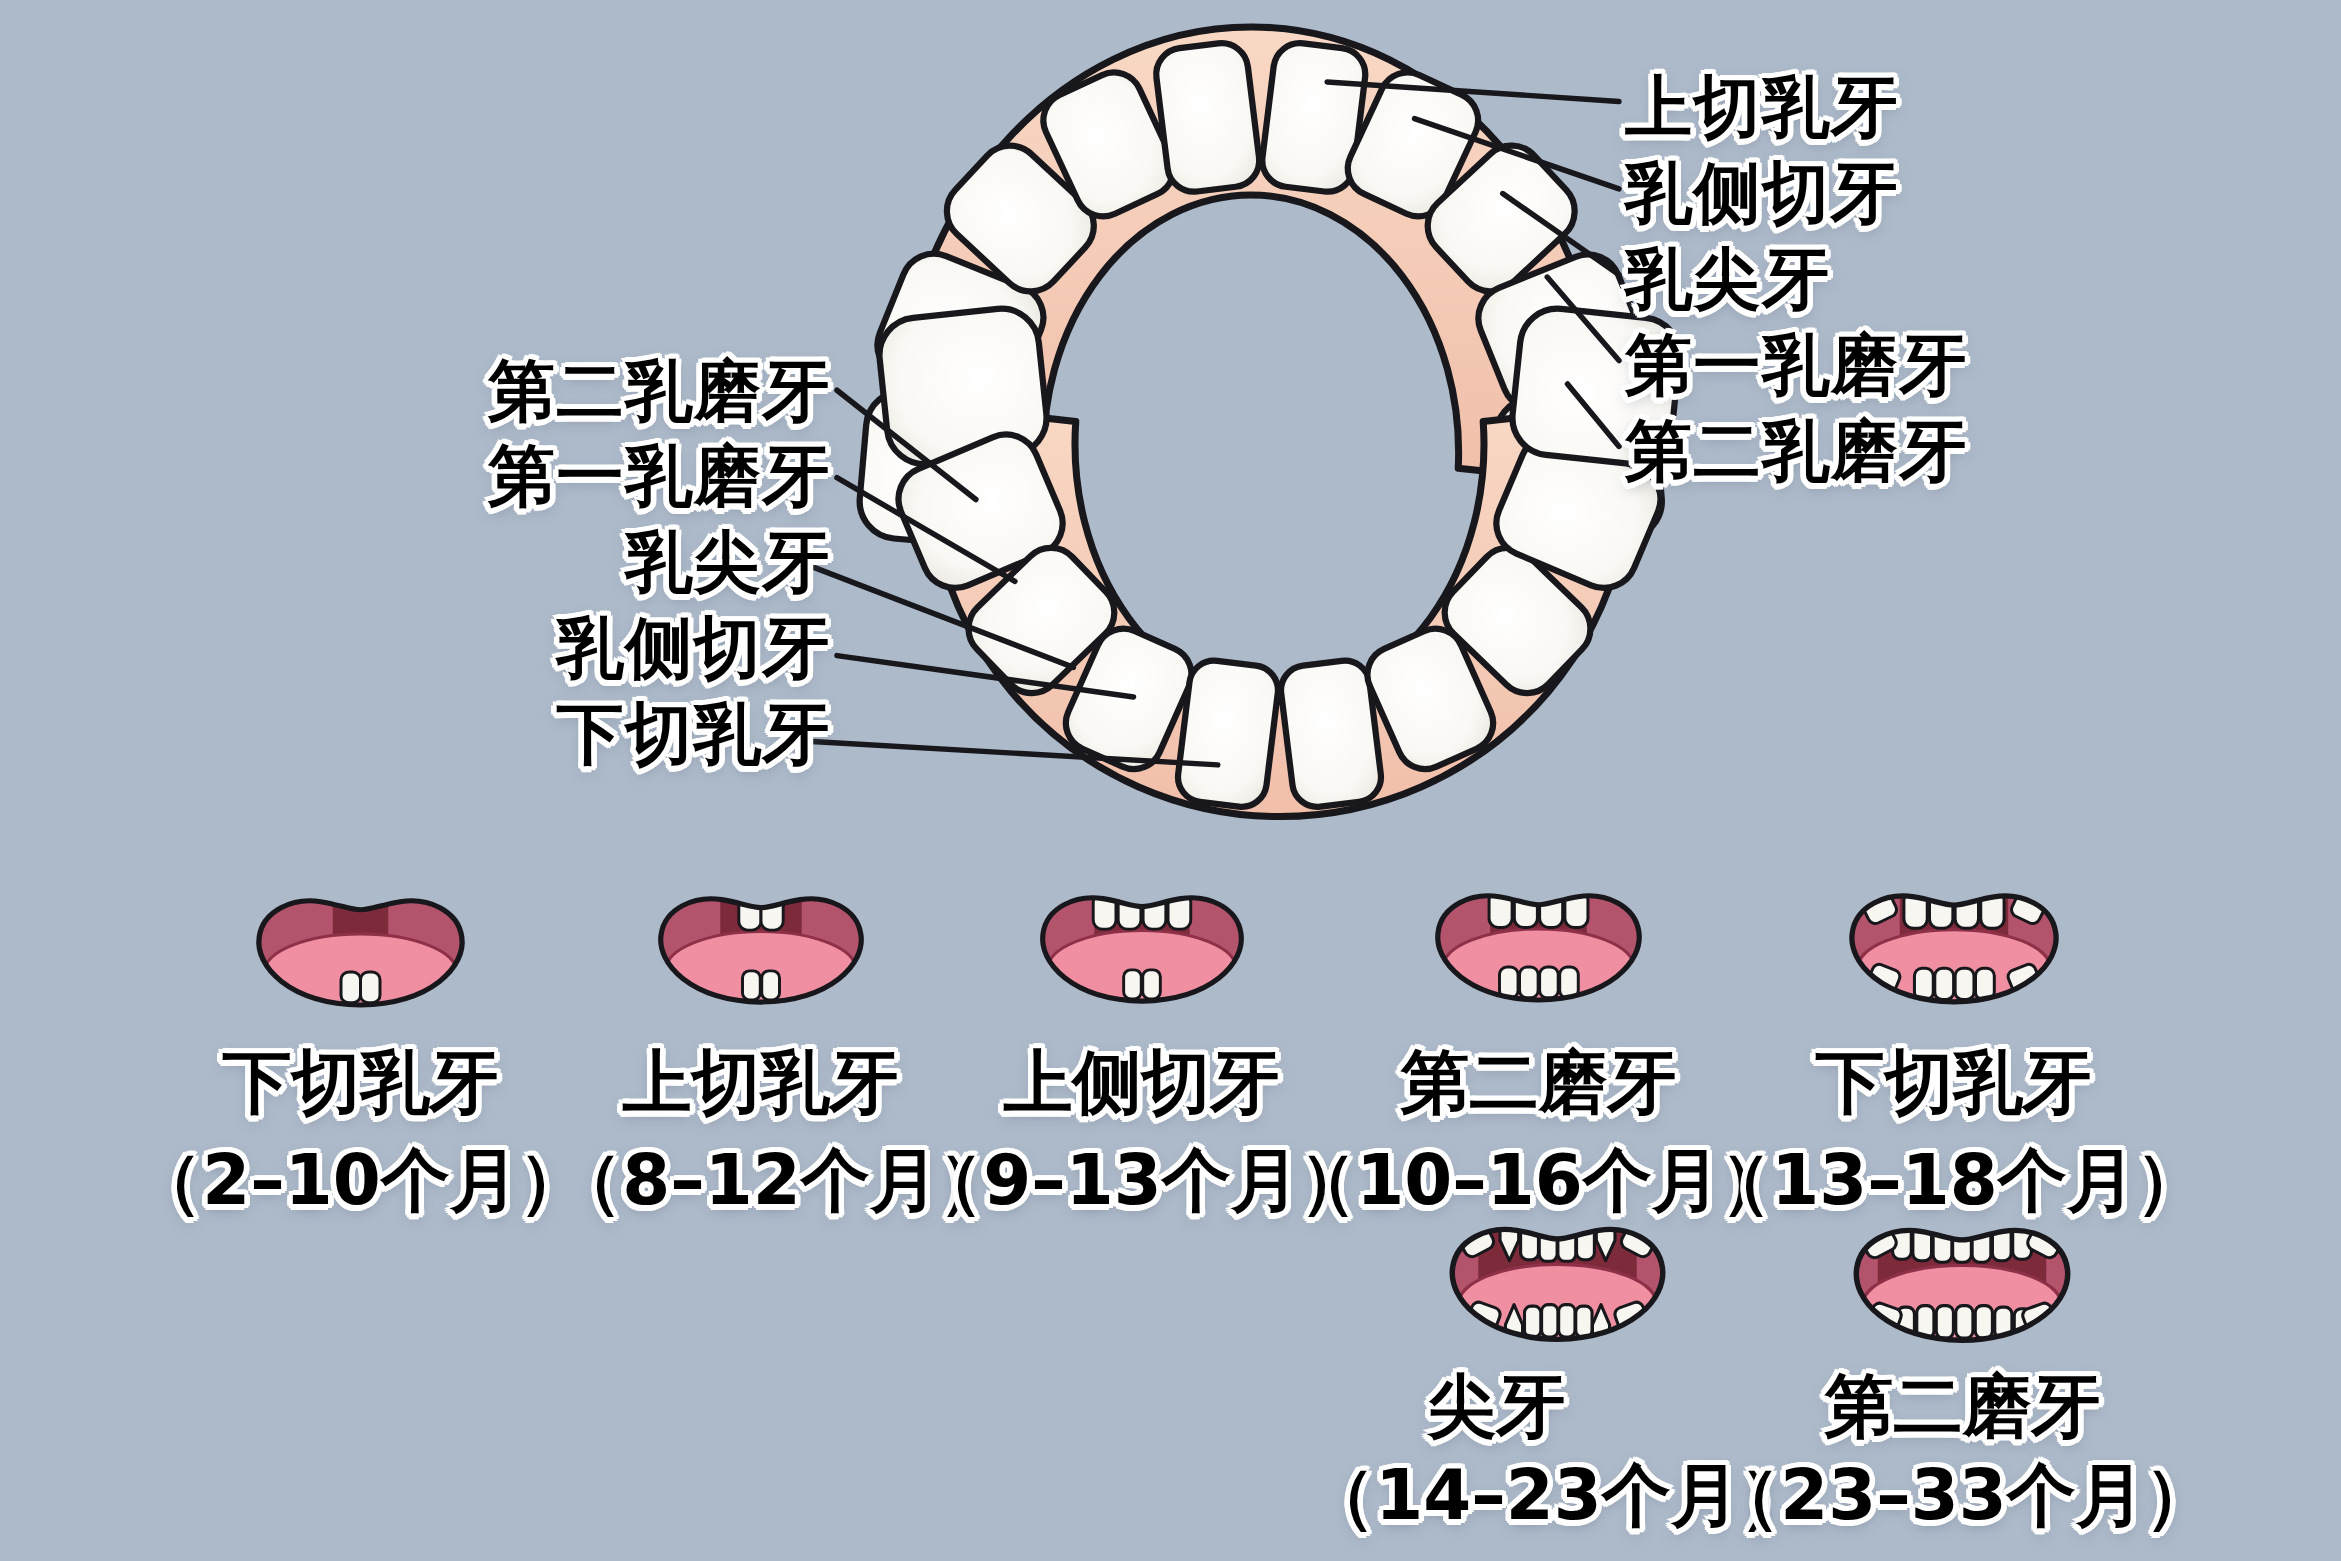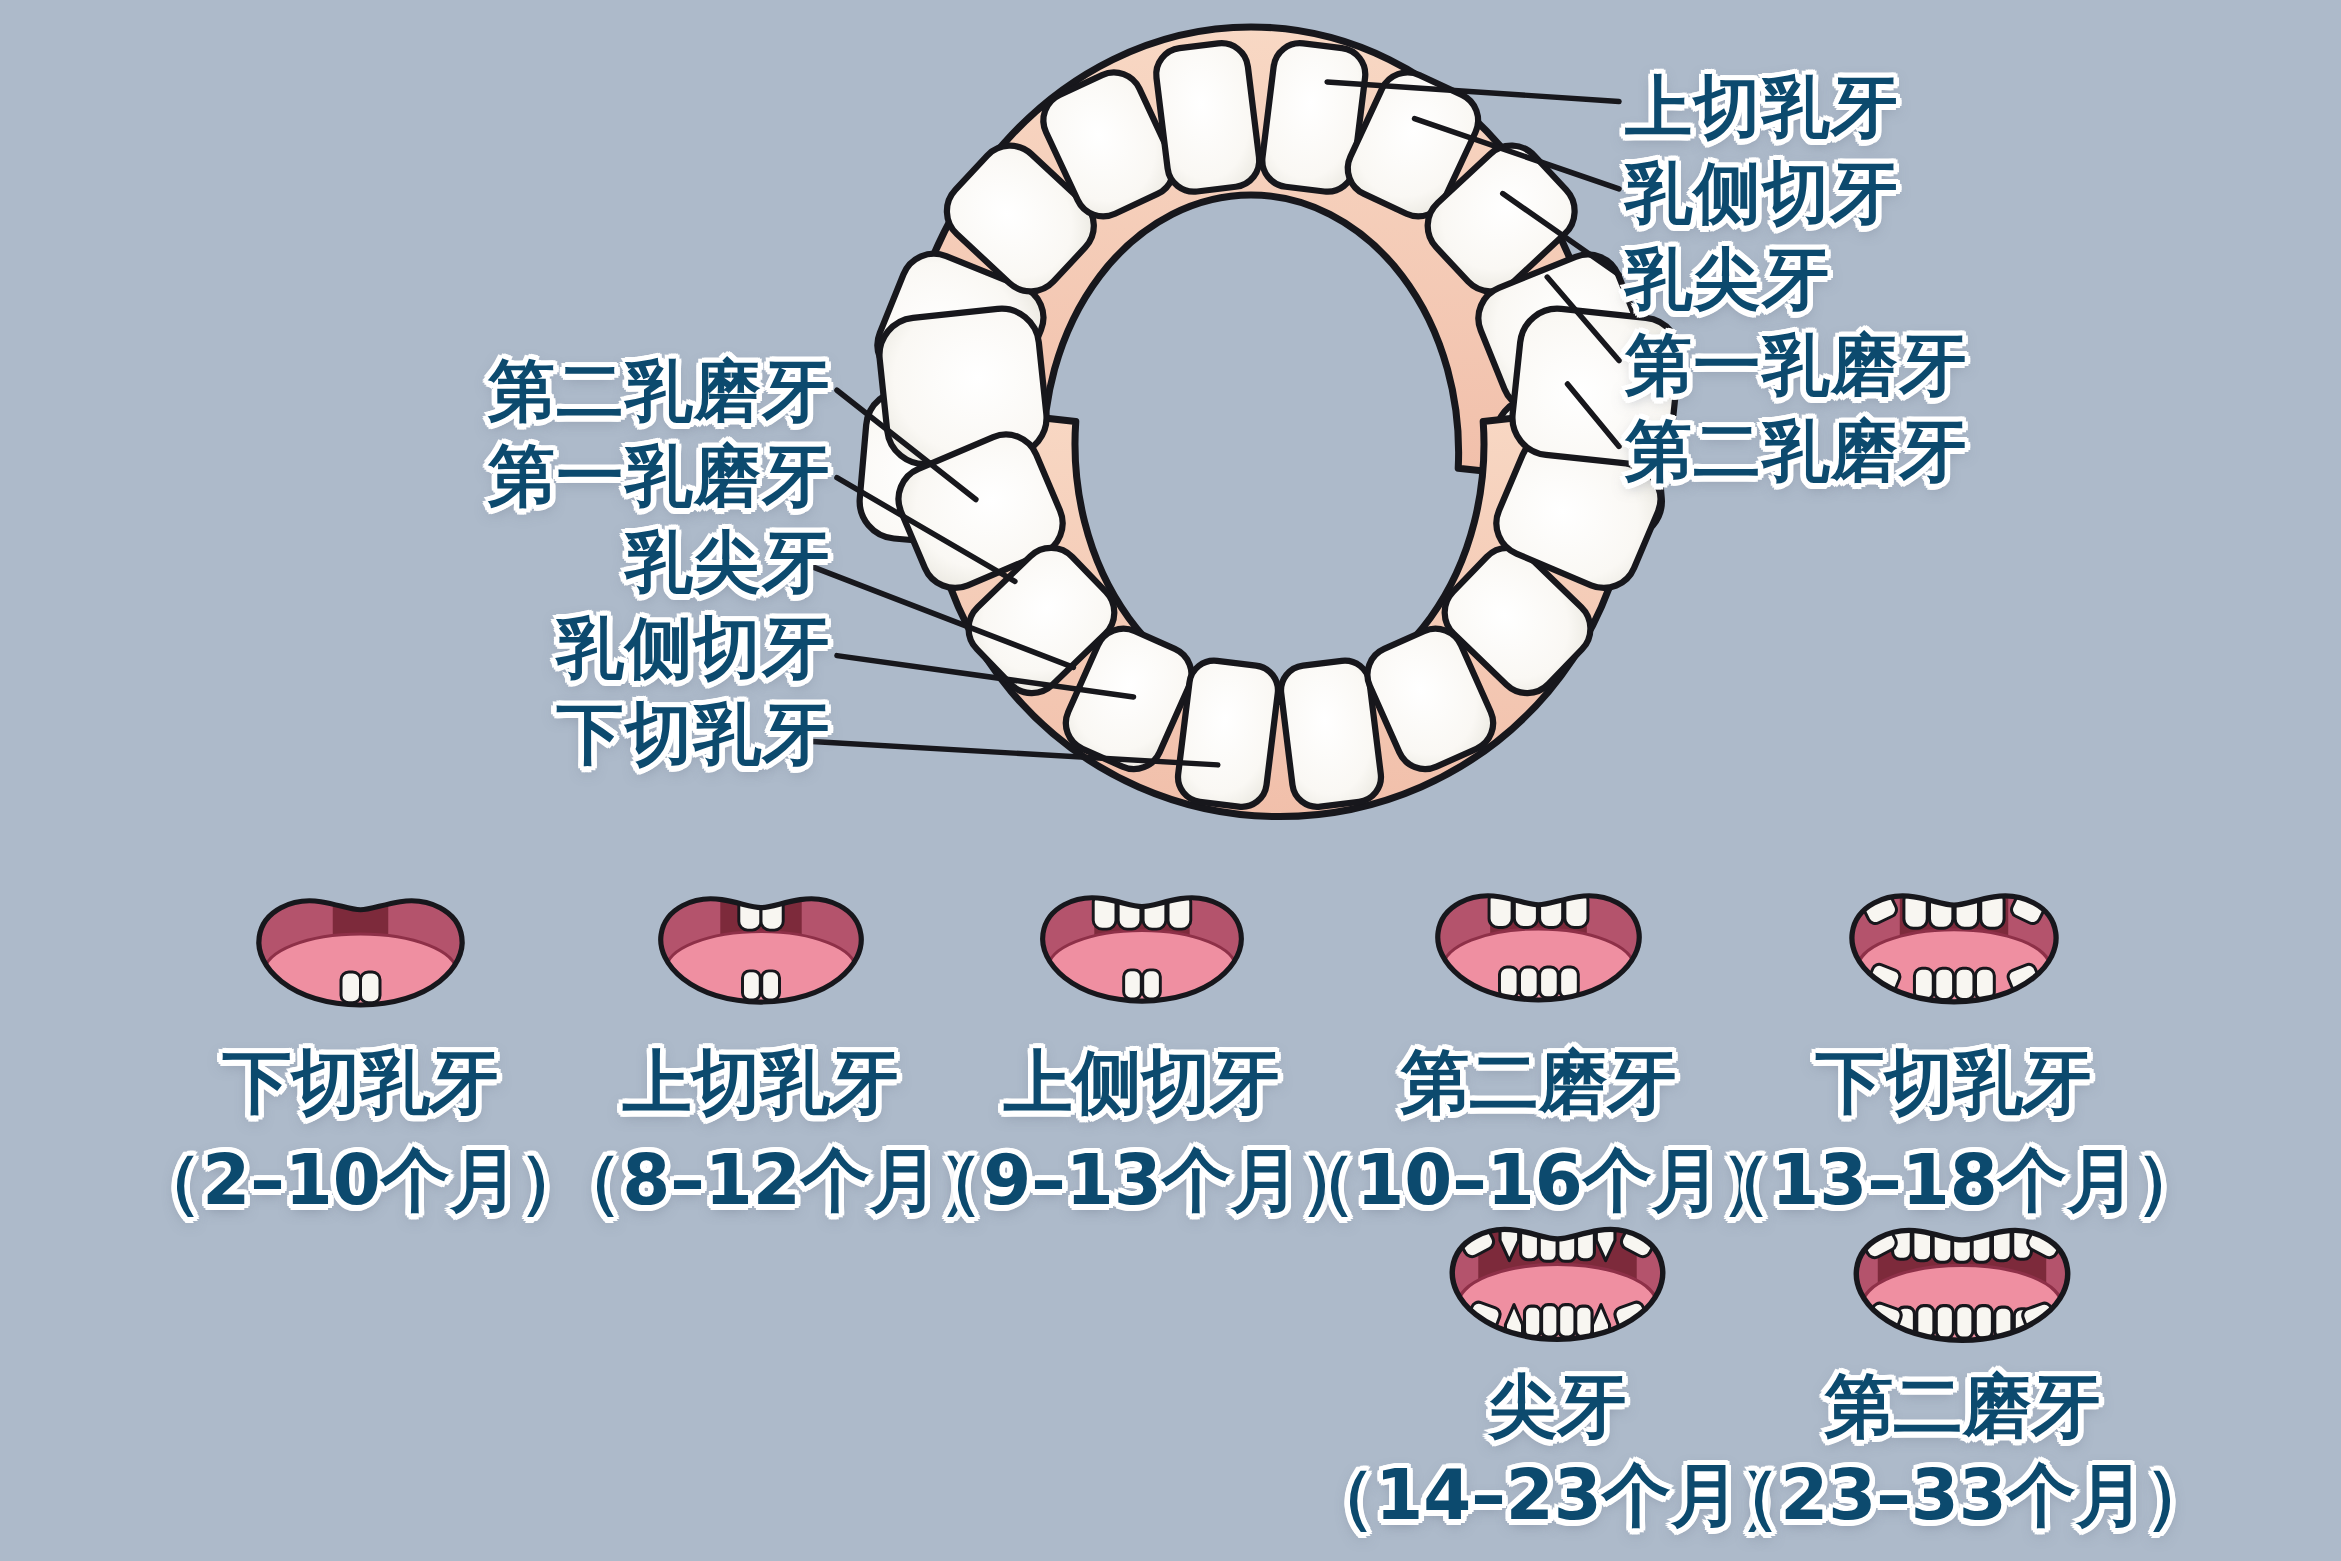--- a/index.html
+++ b/index.html
@@ -3,21 +3,21 @@
 <meta charset="utf-8">
 <style>
   html,body{margin:0;padding:0}
   body{
     width:2342px;height:1561px;position:relative;overflow:hidden;
     background:#adbaca;
     font-family:"DejaVu Sans","Liberation Sans",sans-serif;
   }
   .scene{position:absolute;left:0;top:0;width:2342px;height:1561px}
   .lbl{
-    position:absolute;font-weight:700;color:#0c4a6e;line-height:1;white-space:nowrap;
+    position:absolute;font-weight:700;color:#000000;line-height:1;white-space:nowrap;
     text-shadow:
       -3.9px -3.9px 0 #fff, 3.9px -3.9px 0 #fff, -3.9px 3.9px 0 #fff, 3.9px 3.9px 0 #fff,
       -5.5px 0 0 #fff, 5.5px 0 0 #fff, 0 -5.5px 0 #fff, 0 5.5px 0 #fff,
       -5.5px 2.3px 0 #fff, 5.5px 2.3px 0 #fff, 2.3px -5.5px 0 #fff, -2.3px 5.5px 0 #fff,
       0 4.7px 14px rgba(95,105,125,.55);
   }
   .big{font-size:67px;letter-spacing:1.6px}
   .leftcol{width:562px;text-align:right}
   .stage-line{font-size:69px;width:593px;text-align:center}
   .mouth{position:absolute}
@@ -303,18 +303,18 @@
 
 <div class="lbl stage-line" style="left:845px;top:1048px">上侧切牙</div>
 <div class="lbl stage-line" style="left:845px;top:1146px">（9–13个月）</div>
 
 <div class="lbl stage-line" style="left:1242px;top:1048px">第二磨牙</div>
 <div class="lbl stage-line" style="left:1242px;top:1146px">（10–16个月）</div>
 
 <div class="lbl stage-line" style="left:1657px;top:1048px">下切乳牙</div>
 <div class="lbl stage-line" style="left:1657px;top:1146px">（13–18个月）</div>
 
-<div class="lbl stage-line" style="left:1261px;top:1372px">尖牙</div>
+<div class="lbl stage-line" style="left:1200px;top:1372px">尖牙</div>
 <div class="lbl stage-line" style="left:1261px;top:1461px">（14–23个月）</div>
 
 <div class="lbl stage-line" style="left:1666px;top:1372px">第二磨牙</div>
 <div class="lbl stage-line" style="left:1666px;top:1461px">（23–33个月）</div>
 
 
 </body></html>

